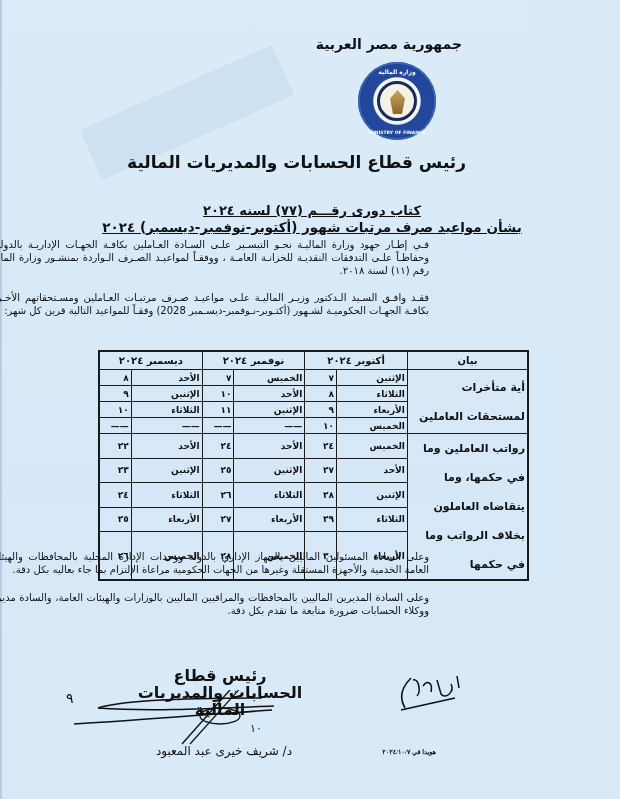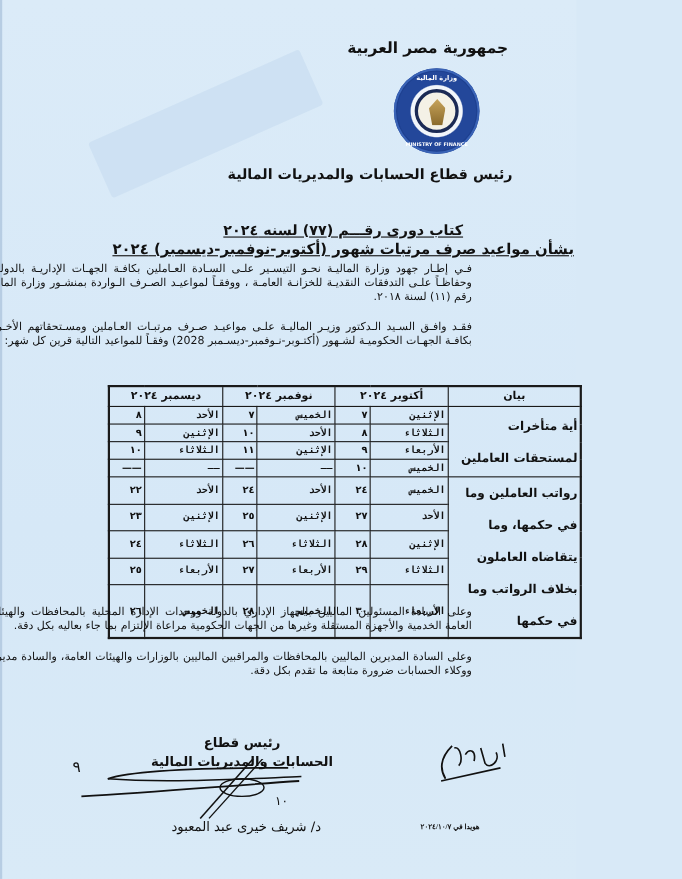--- a/index.html
+++ b/index.html
@@ -20,42 +20,42 @@
 
   .republic { right: 62px; top: 36px; font-size: 14px; font-weight: bold; }
   .logo { right: 88px; top: 62px; width: 78px; height: 78px; border-radius: 50%;
     background: radial-gradient(circle, #f2f6fb 0 42%, #23479a 44% 64%, #1d3f8f 66% 100%);
     box-shadow: 0 0 0 2px #3a63b6 inset; }
   .logo .inner { position: absolute; left: 19px; top: 19px; width: 40px; height: 40px; border-radius: 50%;
     background: #f4f1e6; border: 3px solid #1b2a55; box-sizing: border-box; }
   .logo .eagle { position: absolute; left: 10px; top: 6px; width: 15px; height: 24px;
     background: linear-gradient(#c7a35a, #8a6a2c); clip-path: polygon(50% 0, 100% 35%, 80% 100%, 20% 100%, 0 35%); }
   .logo .ring-text { position: absolute; width: 100%; text-align: center; font-size: 6px; color: #fff; font-weight: bold; }
-  .sector-head { right: 58px; top: 152px; font-size: 13px; font-weight: bold; }
+  .sector-head { right: 58px; top: 152px; font-size: 17px; font-weight: bold; }
 
   .title1 { left: 0; width: 620px; top: 203px; text-align: center; font-size: 13px; font-weight: bold; text-decoration: underline; }
   .title2 { left: 0; width: 620px; top: 219px; text-align: center; font-size: 13.5px; font-weight: bold; text-decoration: underline; }
   .para { right: 95px; width: 440px; font-size: 10px; line-height: 13px; text-align: justify; text-align-last: right; margin-left: 36px; }
   .p1 { top: 238px; }
   .p2 { top: 291px; }
 
   table.sched { position: absolute; left: 96px; top: 350px; width: 431px; border-collapse: collapse;
     direction: rtl; font-size: 9px; font-weight: bold; }
   table.sched td, table.sched th { border: 1px solid #1a1a1a; padding: 0 2px; height: 15px; }
   table.sched { border: 2px solid #1a1a1a; }
   table.sched th { font-size: 10px; height: 17px; }
   table.sched td.label { font-size: 11px; line-height: 29px; width: 112px; }
   table.sched td.num { width: 26px; }
-  table.sched td.day { width: 64px; font-family: Liberation Mono, monospace; }
+  table.sched td.day { width: 64px; }
   table.sched td.tall { height: 30px; }
 
   .p3 { top: 550px; }
   .p4 { top: 591px; }
   .initials { right: 560px; top: 626px; font-family: "DejaVu Serif", serif; font-style: italic; font-size: 13px; transform: rotate(-6deg); }
-  .sign-left-title { left: 128px; top: 667px; width: 180px; text-align: center; font-size: 12px; font-weight: bold; line-height: 17px; }
+  .sign-left-title { left: 128px; top: 667px; width: 180px; text-align: center; font-size: 16px; font-weight: bold; line-height: 17px; }
   .sig-svg { position: absolute; left: 60px; top: 690px; }
   .sig2-svg { position: absolute; left: 395px; top: 670px; }
   .signer-name { left: 110px; top: 744px; width: 180px; text-align: right; font-size: 12px; font-weight: normal; }
   .date-stamp { right: 88px; top: 748px; font-size: 6.5px; font-weight: bold; font-family: Liberation Serif, serif; }
 </style>
 </head>
 <body>
 
 <div class="page">
   <div class="smudge"></div>

